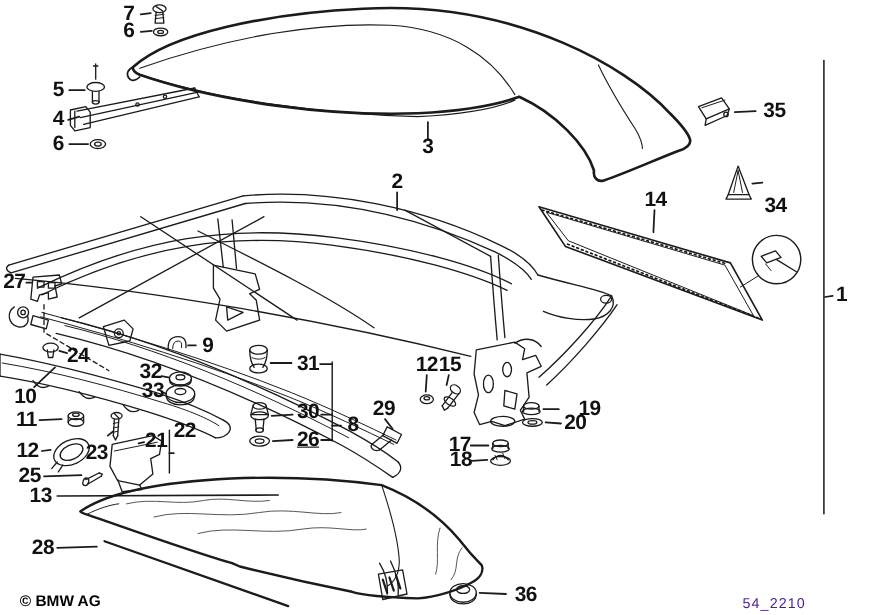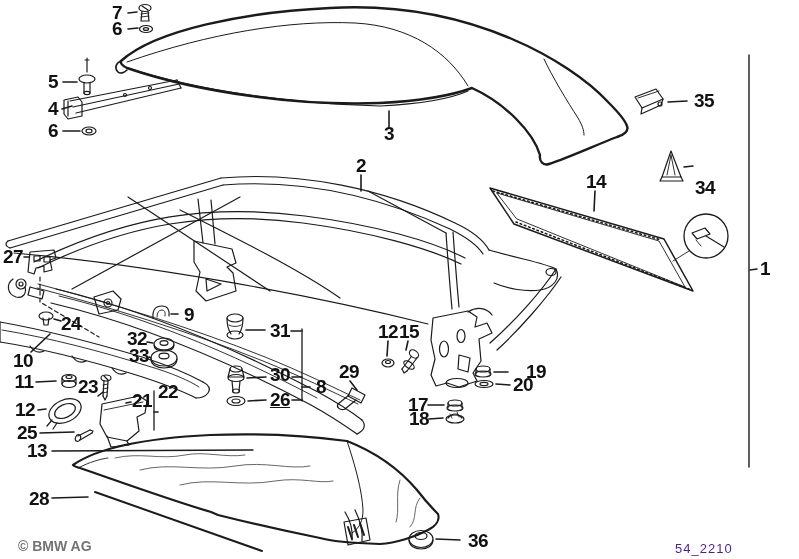--- a/index.html
+++ b/index.html
@@ -9,21 +9,21 @@
   }
   .stage svg{position:absolute;left:0;top:0;}
   #labels-layer{position:absolute;left:0;top:0;width:799px;height:559px;pointer-events:none;}
   .part-label{
     position:absolute;transform:translate(-50%,-50%);
     font:700 19px "Liberation Sans",sans-serif;color:#111;
     white-space:nowrap;letter-spacing:-0.5px;
   }
   .footer-copyright{
     position:absolute;left:18px;top:538px;
-    font:700 14px "Liberation Sans",sans-serif;color:#737373;
+    font:700 14px "Liberation Sans",sans-serif;color:#000000;
   }
   .footer-code{
     position:absolute;left:675px;top:541px;
     font:400 13px "Liberation Sans",sans-serif;color:#4c1d95;letter-spacing:1px;
   }
 </style>
 </head>
 <body>
 
 <div class="stage">
@@ -350,21 +350,21 @@
       <div class="part-label" style="left: 388px; top: 332px;">12</div>
       <div class="part-label" style="left: 409px; top: 332px;">15</div>
       <div class="part-label" style="left: 139px; top: 356px;">33</div>
       <div class="part-label" style="left: 23px; top: 361px;">10</div>
       <div class="part-label" style="left: 349px; top: 372px;">29</div>
       <div class="part-label" style="left: 536px; top: 372px;">19</div>
       <div class="part-label" style="left: 280px; top: 375px;">30</div>
       <div class="part-label" style="left: 24px; top: 382px;">11</div>
       <div class="part-label" style="left: 523px; top: 385px;">20</div>
       <div class="part-label" style="left: 321px; top: 387px;">8</div>
-      <div class="part-label" style="left: 88px; top: 387px;">23</div>
+      <div class="part-label" style="left: 88px; top: 412px;">23</div>
       <div class="part-label" style="left: 280px; top: 400px; text-decoration: underline;">26</div>
       <div class="part-label" style="left: 142px; top: 401px;">21</div>
       <div class="part-label" style="left: 418px; top: 405px;">17</div>
       <div class="part-label" style="left: 25px; top: 410px;">12</div>
       <div class="part-label" style="left: 168px; top: 392px;">22</div>
       <div class="part-label" style="left: 419px; top: 419px; text-align: right;">18</div>
       <div class="part-label" style="left: 27px; top: 433px;">25</div>
       <div class="part-label" style="left: 37px; top: 451px;">13</div>
       <div class="part-label" style="left: 39px; top: 499px;">28</div>
       <div class="part-label" style="left: 478px; top: 541px;">36</div>

